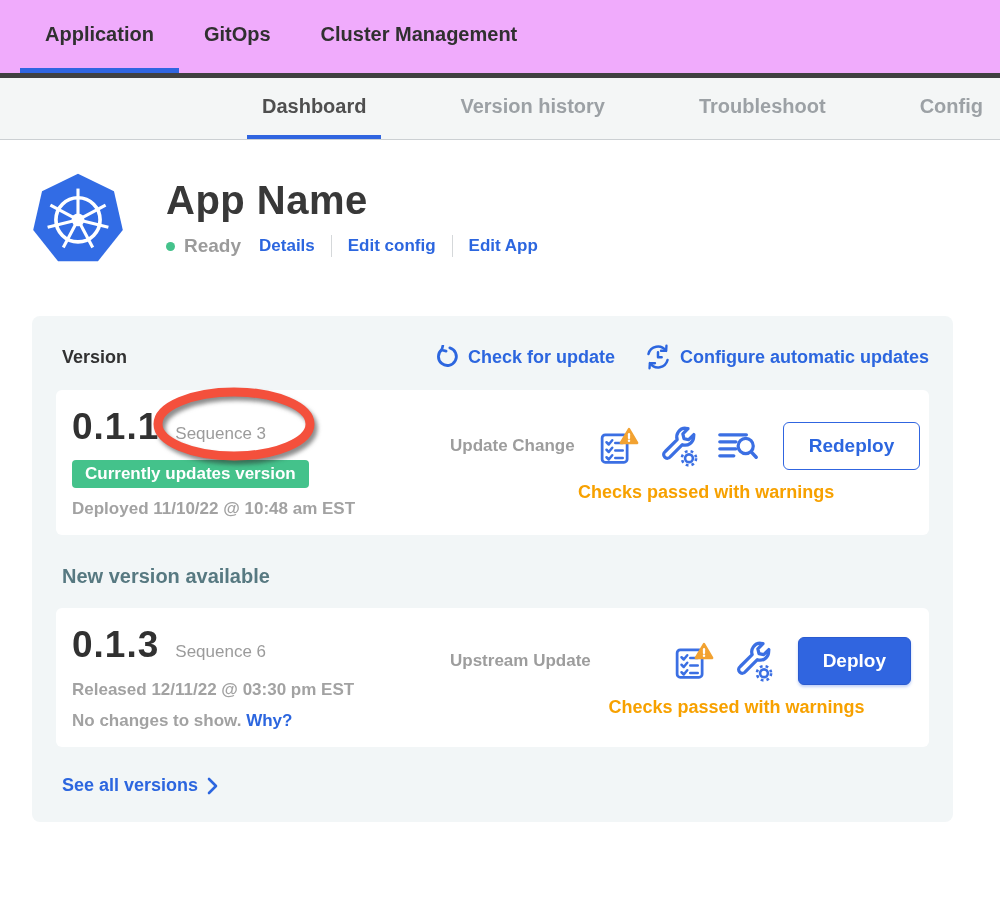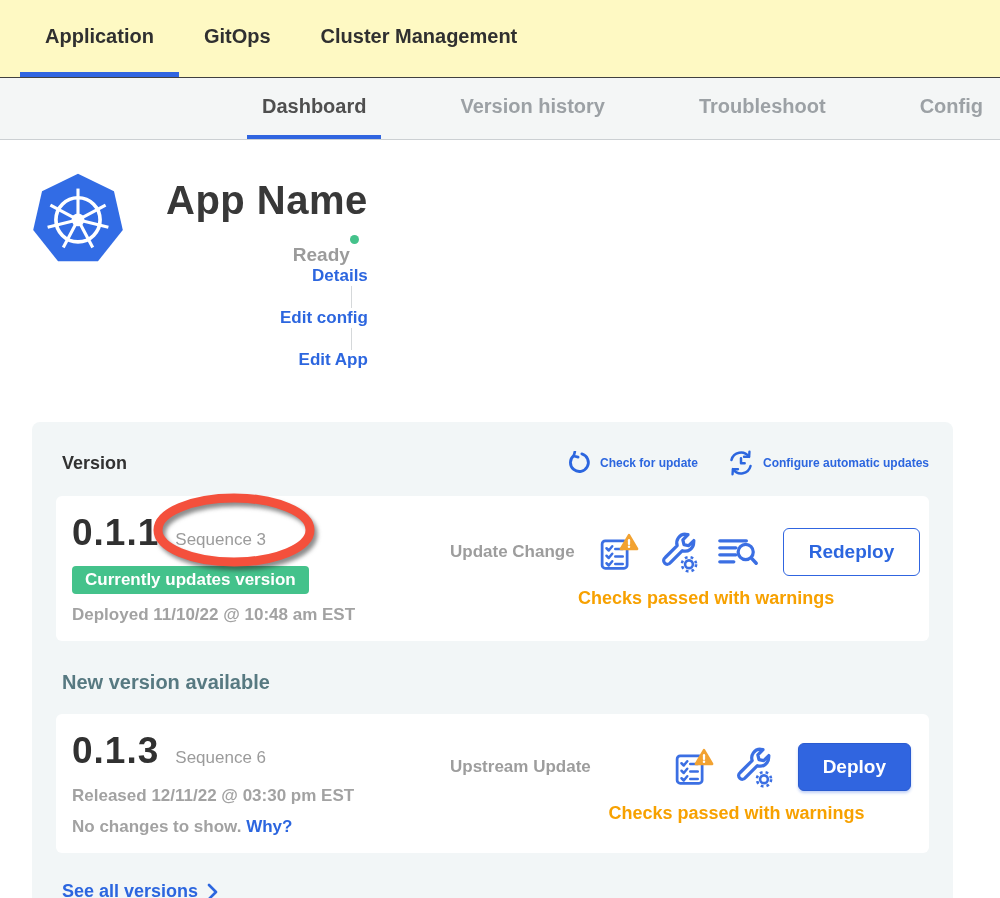--- a/index.html
+++ b/index.html
@@ -4,21 +4,21 @@
 <style>
   * { margin:0; padding:0; box-sizing:border-box; }
   html,body { background:#fff; }
   body {
     width:1000px; height:898px; overflow:hidden;
     font-family:"Liberation Sans", sans-serif;
     color:#333;
   }
   
   .topnav {
-    height:78px; background:#fef9c3; border-bottom:1px solid #404040;
+    height:78px; background:#f0abfc; border-bottom:5px solid #404040;
     display:flex; align-items:stretch; padding-left:20px;
   }
   .topnav .tab {
     display:flex; align-items:center; padding:0 25px;
     font-size:20px; font-weight:700; color:#303030;
     border-bottom:5px solid transparent; cursor:pointer;
   }
   .topnav .tab.active { border-bottom-color:#3065e0; }
   
   .subnav {
@@ -29,34 +29,34 @@
     display:flex; align-items:center; padding:0 15px; margin-right:64px;
     font-size:20px; font-weight:700; color:#9ca1a5;
     border-bottom:4px solid transparent; cursor:pointer; white-space:nowrap;
   }
   .subnav .tab.active { color:#4f4f4f; border-bottom-color:#3065e0; }
   
   .app-header { display:flex; align-items:flex-start; margin:32px 0 0 32px; }
   .app-logo { width:92px; height:92px; flex:none; }
   .app-info { margin-left:42px; padding-top:6px; }
   .app-name { font-size:40px; font-weight:700; color:#383838; letter-spacing:.5px; }
-  .status-row { display:flex; align-items:flex-end; margin-top:12px;flex-direction:column; }
+  .status-row { display:flex; align-items:center; margin-top:12px; }
   .status-dot { width:9px; height:9px; border-radius:50%; background:#44c28b; margin-right:9px; }
   .status-label { font-size:19px; font-weight:700; color:#9b9b9b; margin-right:18px; }
   .hdr-link { font-size:17px; font-weight:700; color:#2c66df; cursor:pointer; text-decoration:none; }
   .vdiv { width:1px; height:22px; background:#d5d8da; margin:0 16px; }
   
   .version-outer {
     width:921px; margin:52px 0 0 32px; background:#f2f6f7;
     border-radius:8px; padding:28px 24px 26px 24px;
   }
   .section-head { display:flex; align-items:center; }
   .section-title { font-size:18px; font-weight:700; color:#323232; margin-left:6px; }
   .head-actions { margin-left:auto; display:flex; align-items:center; gap:30px; }
-  .head-action { display:flex; align-items:center; gap:9px; font-size:12px; font-weight:700; color:#2c66df; cursor:pointer; }
+  .head-action { display:flex; align-items:center; gap:9px; font-size:18px; font-weight:700; color:#2c66df; cursor:pointer; }
   .release-card {
     position:relative; background:#fff; border-radius:6px; margin-top:20px;
     padding:16px 18px 16px 16px; display:grid; grid-template-columns:330px 1fr;
   }
   .ver-row { display:flex; align-items:baseline; gap:16px; }
   .ver-number { font-size:37px; font-weight:700; color:#313131; letter-spacing:1px; }
   .ver-seq { font-size:17px; font-weight:400; color:#9b9b9b; }
   .deploy-badge {
     display:inline-block; margin-top:12px; background:#44c28b; color:#fff;
     font-size:17px; font-weight:700; padding:4px 13px; border-radius:4px;

